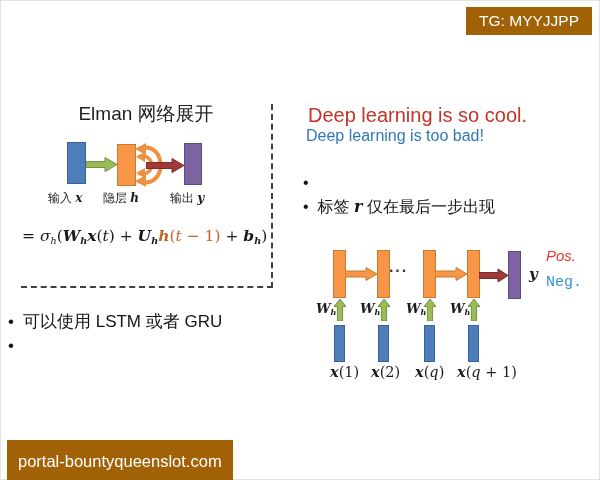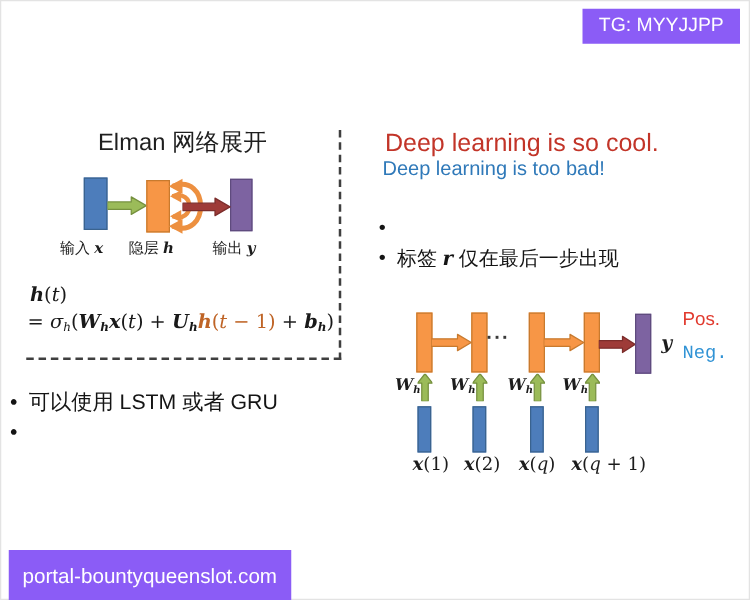--- a/index.html
+++ b/index.html
@@ -3,21 +3,21 @@
 <meta charset="utf-8">
 <style>
   html,body { margin:0; padding:0; }
   body {
     width:600px; height:480px; position:relative; background:#ffffff;
     font-family:"Liberation Sans", sans-serif; color:#1c1c1c; overflow:hidden;
     box-shadow: inset 0 0 0 1px #e3e3e3;
   }
   .abs { position:absolute; }
   .badge {
-    position:absolute; background:#8b5cf6; color:#ffffff;
+    position:absolute; background:#a16207; color:#ffffff;
     display:flex; align-items:center; white-space:nowrap;
   }
   .top-badge { top:7px; right:8px; height:28px; font-size:15.5px; padding:0 13px; }
   .bottom-badge { top:440px; left:7px; height:43px; font-size:16.5px; padding:0 11px; }
 
   
   .panel {
     position:absolute; left:21px; top:104px; width:250px; height:182px;
     border-right:2px dashed #3f3f3f; border-bottom:2px dashed #3f3f3f;
   }
@@ -53,21 +53,21 @@
   .cool-text { position:absolute; left:308px; top:104px; font-size:20px; color:#c23428; white-space:nowrap; }
   .bad-text  { position:absolute; left:306px; top:127px; font-size:16px; color:#2f79b9; white-space:nowrap; }
 
   .rbullets { position:absolute; left:303px; top:171px; font-size:16px; line-height:24px; color:#141414; }
 
   .wlabel { position:absolute; font-size:13px; font-family:"DejaVu Serif", serif; white-space:nowrap; }
   .xlabel { position:absolute; top:363px; font-size:14.5px; font-family:"DejaVu Serif", serif; white-space:nowrap; }
   .dots   { position:absolute; left:389px; top:262px; font-size:16px; font-weight:bold;
             letter-spacing:1px; color:#3a3a3a; }
   .ylabel { position:absolute; left:529px; top:265px; font-size:15px; }
-  .pos-label { position:absolute; left:546px; top:247px; font-size:15px; color:#e13a2e; }
+  .pos-label { position:absolute; left:546px; top:247px; font-size:15px; color:#e13a2e;font-style:italic; }
   .neg-label { position:absolute; left:546px; top:274px; font-size:15px; color:#3193d5;font-family:Liberation Mono, monospace; }
 </style>
 </head>
 <body>
 
 <div class="badge top-badge">TG: MYYJJPP</div>
 <div class="badge bottom-badge">portal-bountyqueenslot.com</div>
 
 <div class="panel"></div>
 <div class="title">Elman 网络展开</div>
@@ -88,21 +88,20 @@
 <svg class="abs" style="left:146px; top:157px; z-index:2;" width="39" height="17" viewBox="0 0 39 17">
   <polygon points="0,5.5 26,5.5 26,1.5 38,8.5 26,15.5 26,11.5 0,11.5" fill="#9e3b38" stroke="#7c2d2b" stroke-width="1" stroke-linejoin="round"></polygon>
 </svg>
 <div class="rect purple-rect" style="left:184px; top:143px; width:18px; height:42px;"></div>
 
 <div class="nlabel" style="left:48px;"><span>输入 </span><span class="v">x</span></div>
 <div class="nlabel" style="left:103px;"><span>隐层 </span><span class="v">h</span></div>
 <div class="nlabel" style="left:170px;"><span>输出 </span><span class="v">y</span></div>
 
 <div class="formula">
-  <div class="f1"><span class="v">h</span><span>(</span><span class="i">t</span><span>)</span></div>
   <div class="f2"><span>= </span><span class="i">σ</span><span class="sub i">h</span><span>(</span><span class="v">W</span><span class="sub v">h</span><span class="v">x</span><span>(</span><span class="i">t</span><span>) + </span><span class="v">U</span><span class="sub v">h</span><span class="v hl">h</span><span class="hl">(</span><span class="i hl">t</span><span class="hl"> − 1</span><span class="hl">)</span><span> + </span><span class="v">b</span><span class="sub v">h</span><span>)</span></div>
 </div>
 
 <div class="lbullets">
   <div class="brow">
     <span class="bdot">•</span>
     <span>可以使用 LSTM 或者 GRU</span>
   </div>
   <div class="brow">
     <span class="bdot">•</span>

